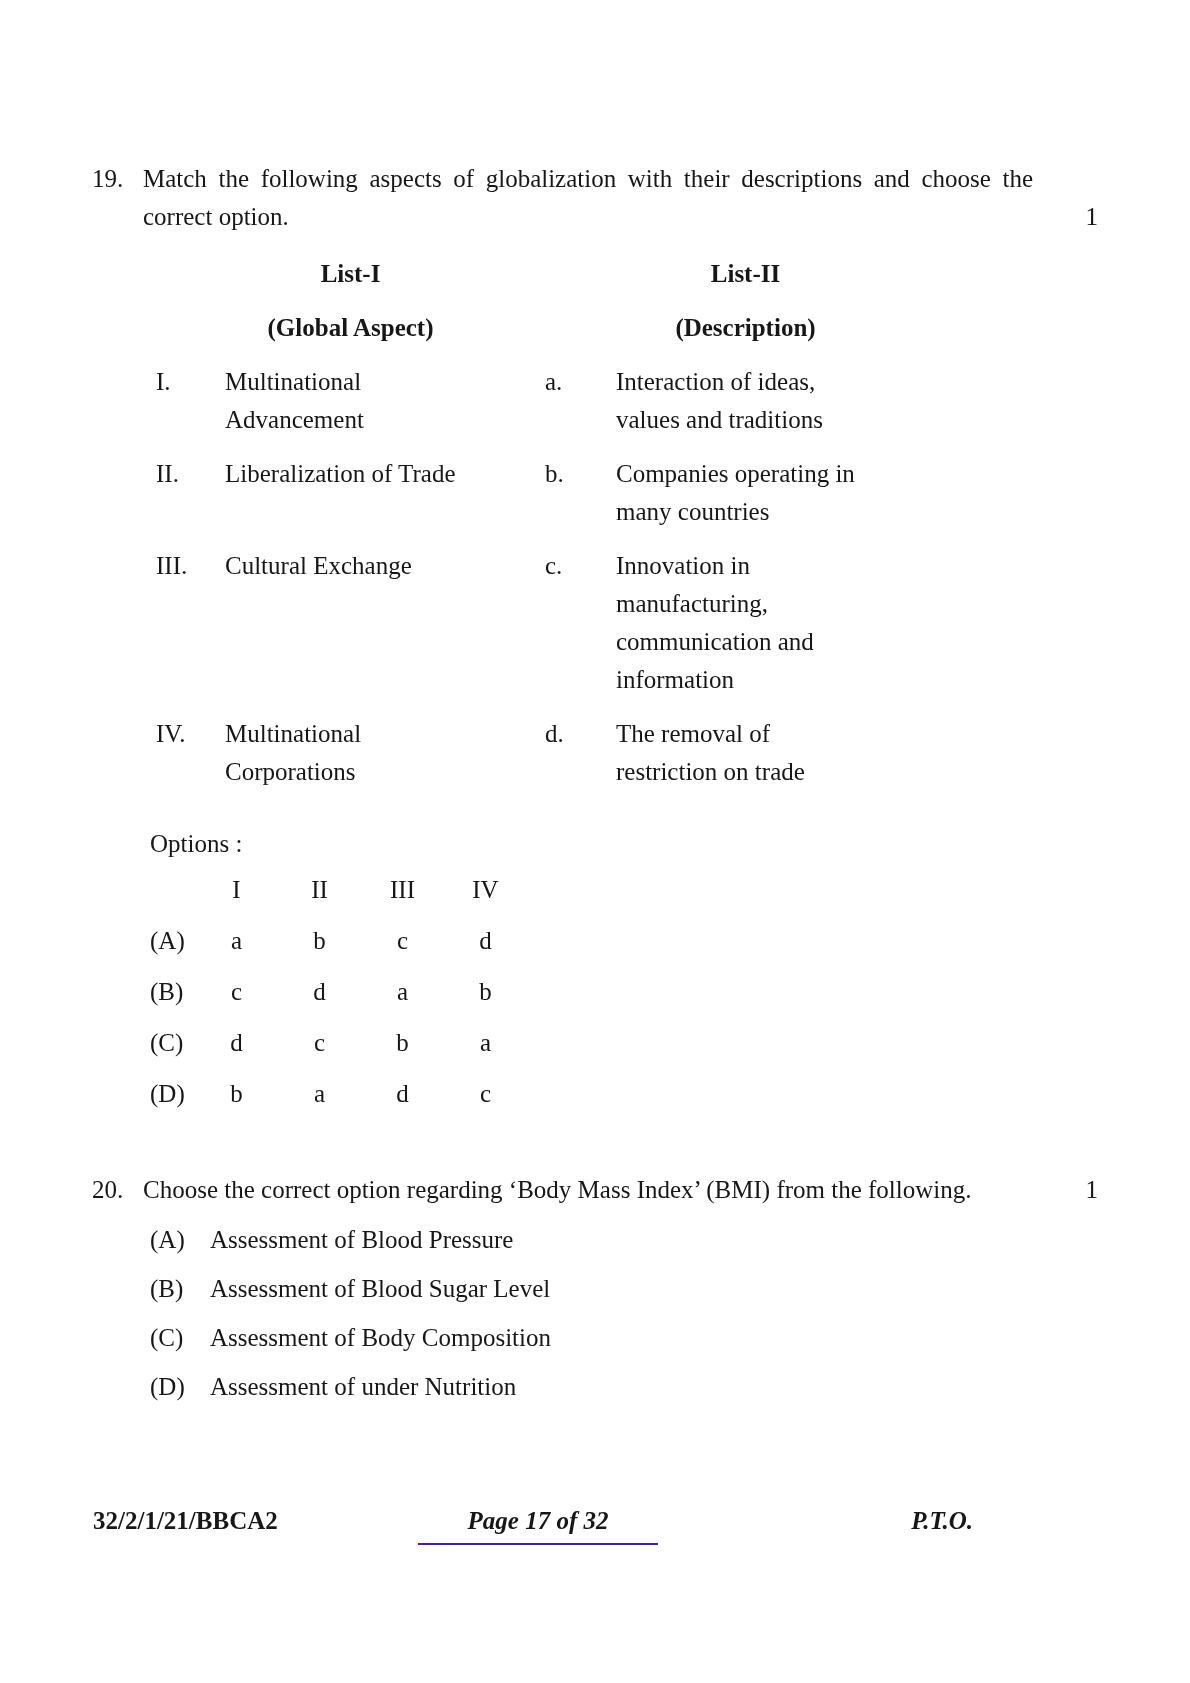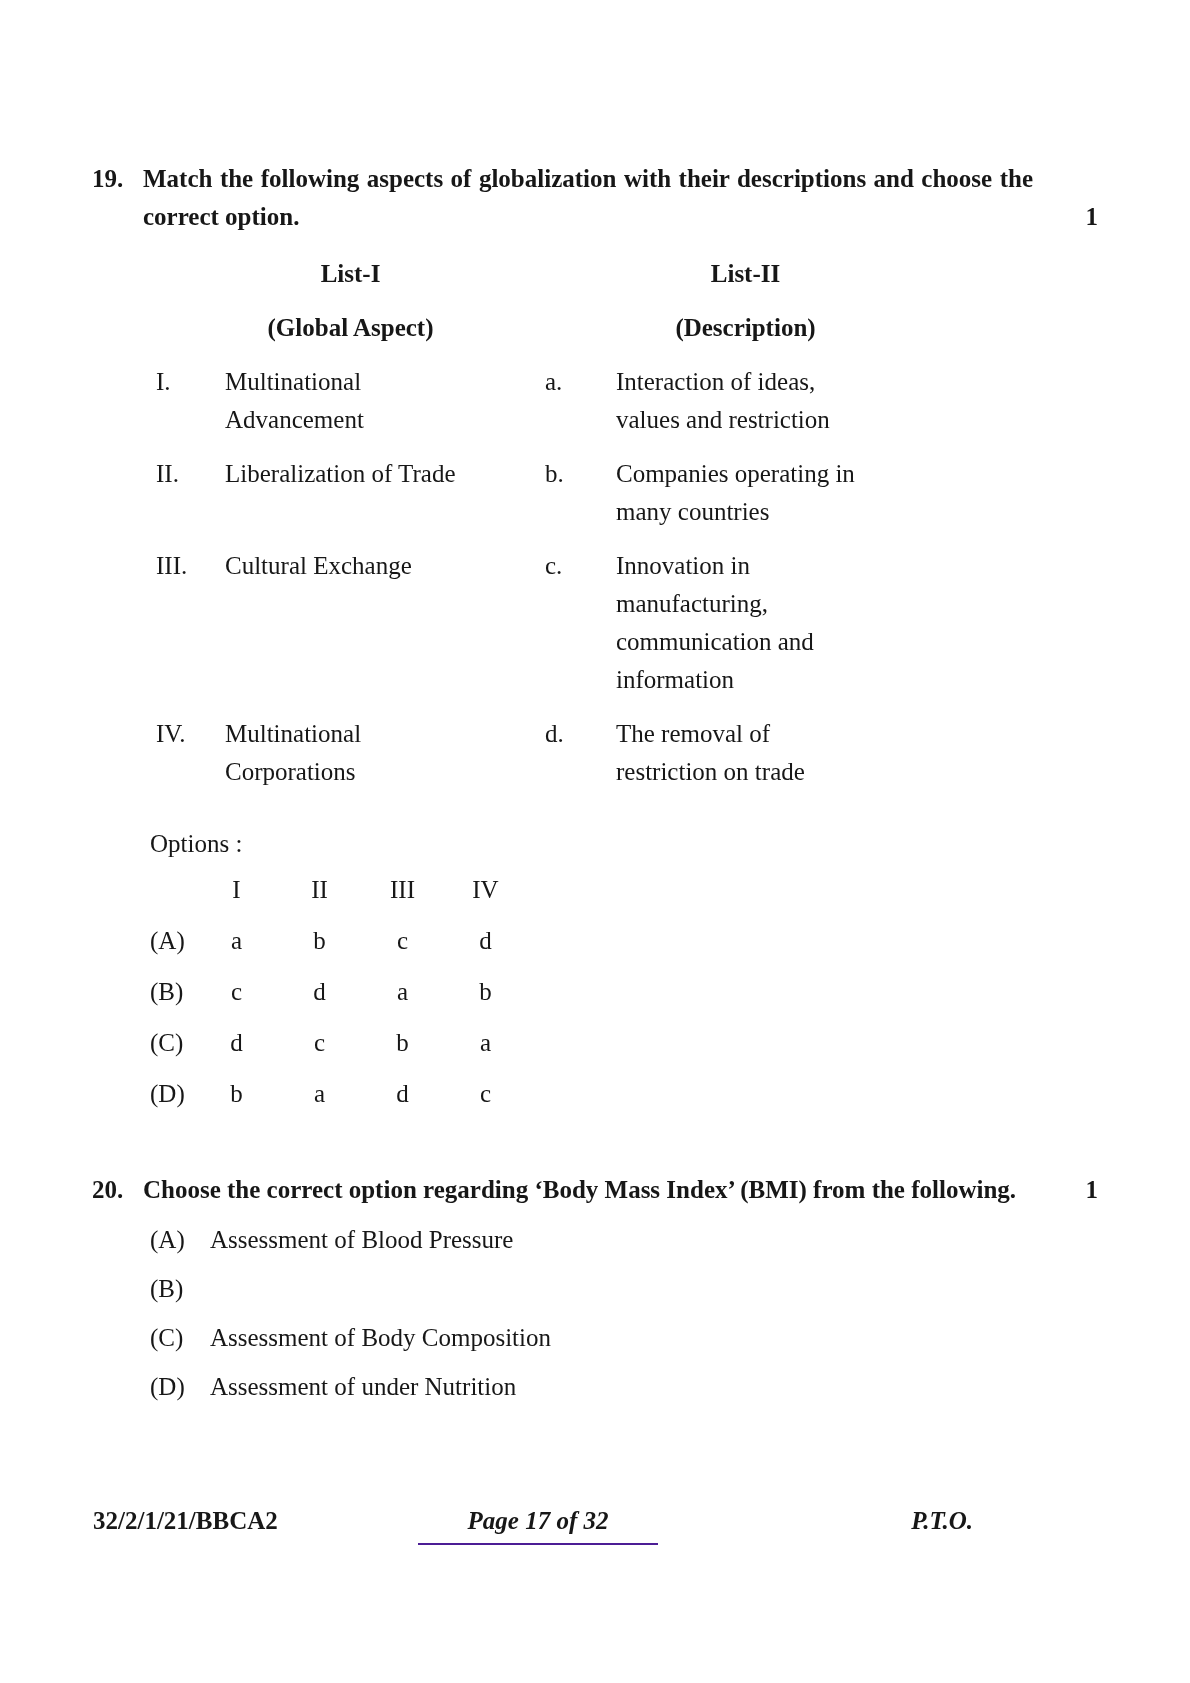--- a/index.html
+++ b/index.html
@@ -11,21 +11,21 @@
   }
   .page {
     position:relative;
     width:1190px; height:1683px;
     padding:160px 92px 0 92px;
     font-size:25px; line-height:38px;
     background:#ffffff;
     overflow:hidden;
   }
   
-  .q-head { position:relative; display:flex;font-weight:bold; }
+  .q-head { position:relative; display:flex; }
   .q-num  { width:51px; flex:none; }
   .q-text { width:890px; flex:none; text-align:justify; }
   .q-marks{ position:absolute; right:0; bottom:0; }
 
   
   .match-grid {
     display:grid;
     grid-template-columns:69px 320px 71px 330px;
     margin-left:64px; margin-top:19px;
     row-gap:16px;
@@ -78,21 +78,21 @@
       <div class="mg-head-right">List-II</div>
 
       <div class="mg-head-left">(Global Aspect)</div>
       <div class="mg-head-right">(Description)</div>
 
       <div>I.</div>
       <div class="pre">Multinational
 Advancement</div>
       <div>a.</div>
       <div class="pre">Interaction of ideas,
-values and restriction</div>
+values and traditions</div>
 
       <div>II.</div>
       <div class="pre">Liberalization of Trade</div>
       <div>b.</div>
       <div class="pre">Companies operating in
 many countries</div>
 
       <div>III.</div>
       <div class="pre">Cultural Exchange</div>
       <div>c.</div>
@@ -151,20 +151,21 @@
       <div class="q-marks">1</div>
     </div>
 
     <div class="q20-options">
       <div class="q20-opt">
         <div class="lab">(A)</div>
         <div>Assessment of Blood Pressure</div>
       </div>
       <div class="q20-opt">
         <div class="lab">(B)</div>
+        <div>Assessment of Blood Sugar Level</div>
       </div>
       <div class="q20-opt">
         <div class="lab">(C)</div>
         <div>Assessment of Body Composition</div>
       </div>
       <div class="q20-opt">
         <div class="lab">(D)</div>
         <div>Assessment of under Nutrition</div>
       </div>
     </div>

